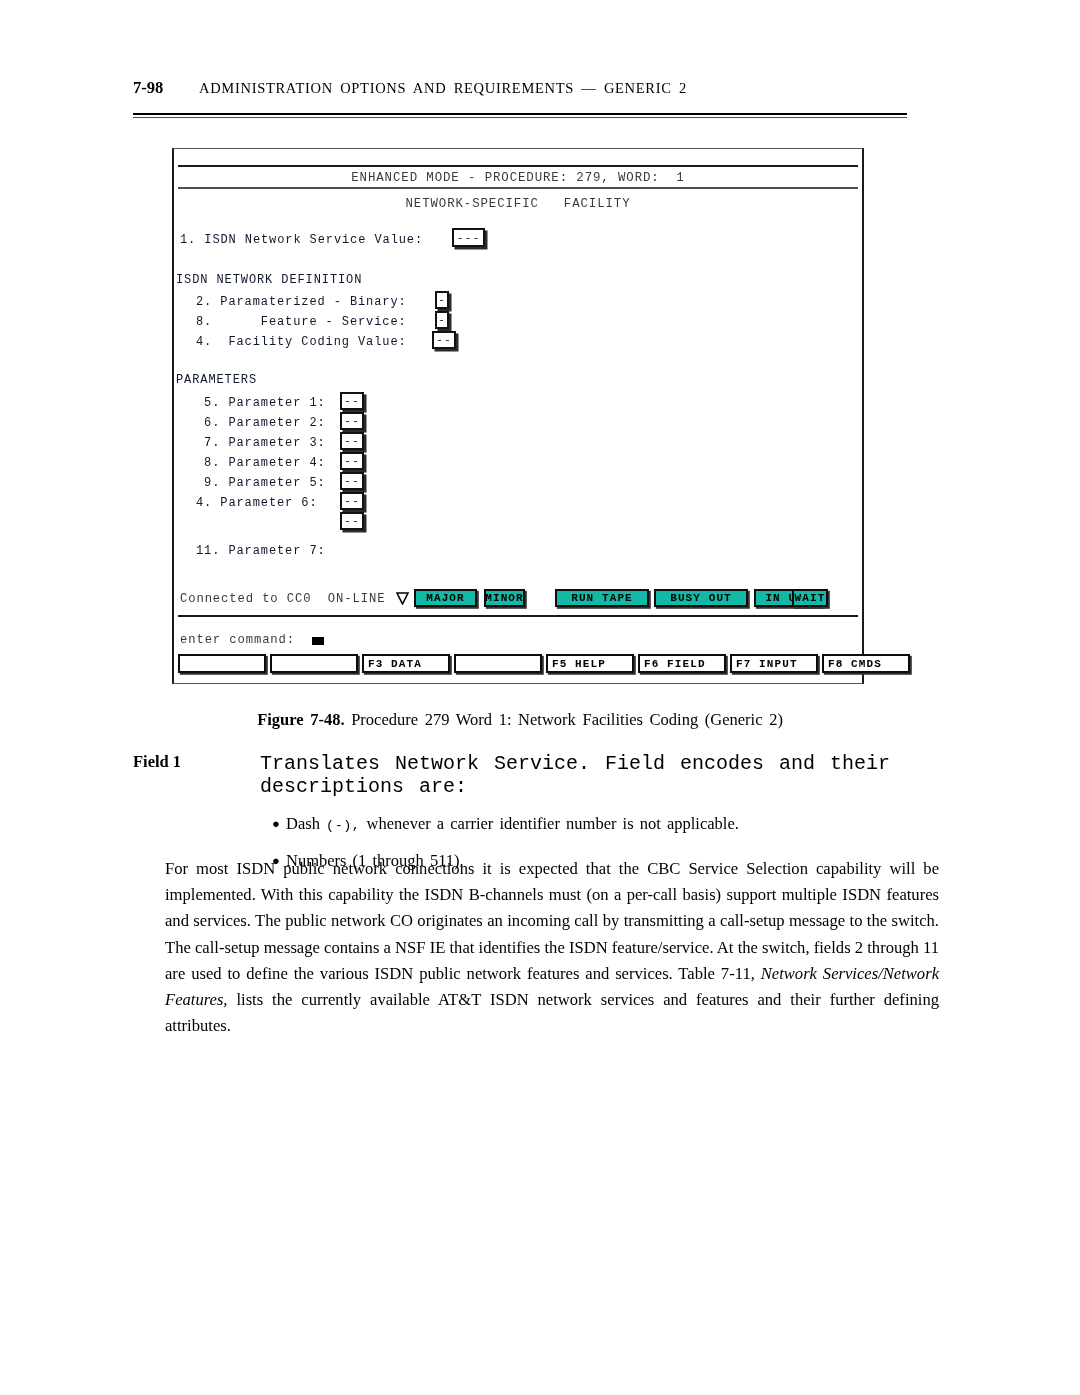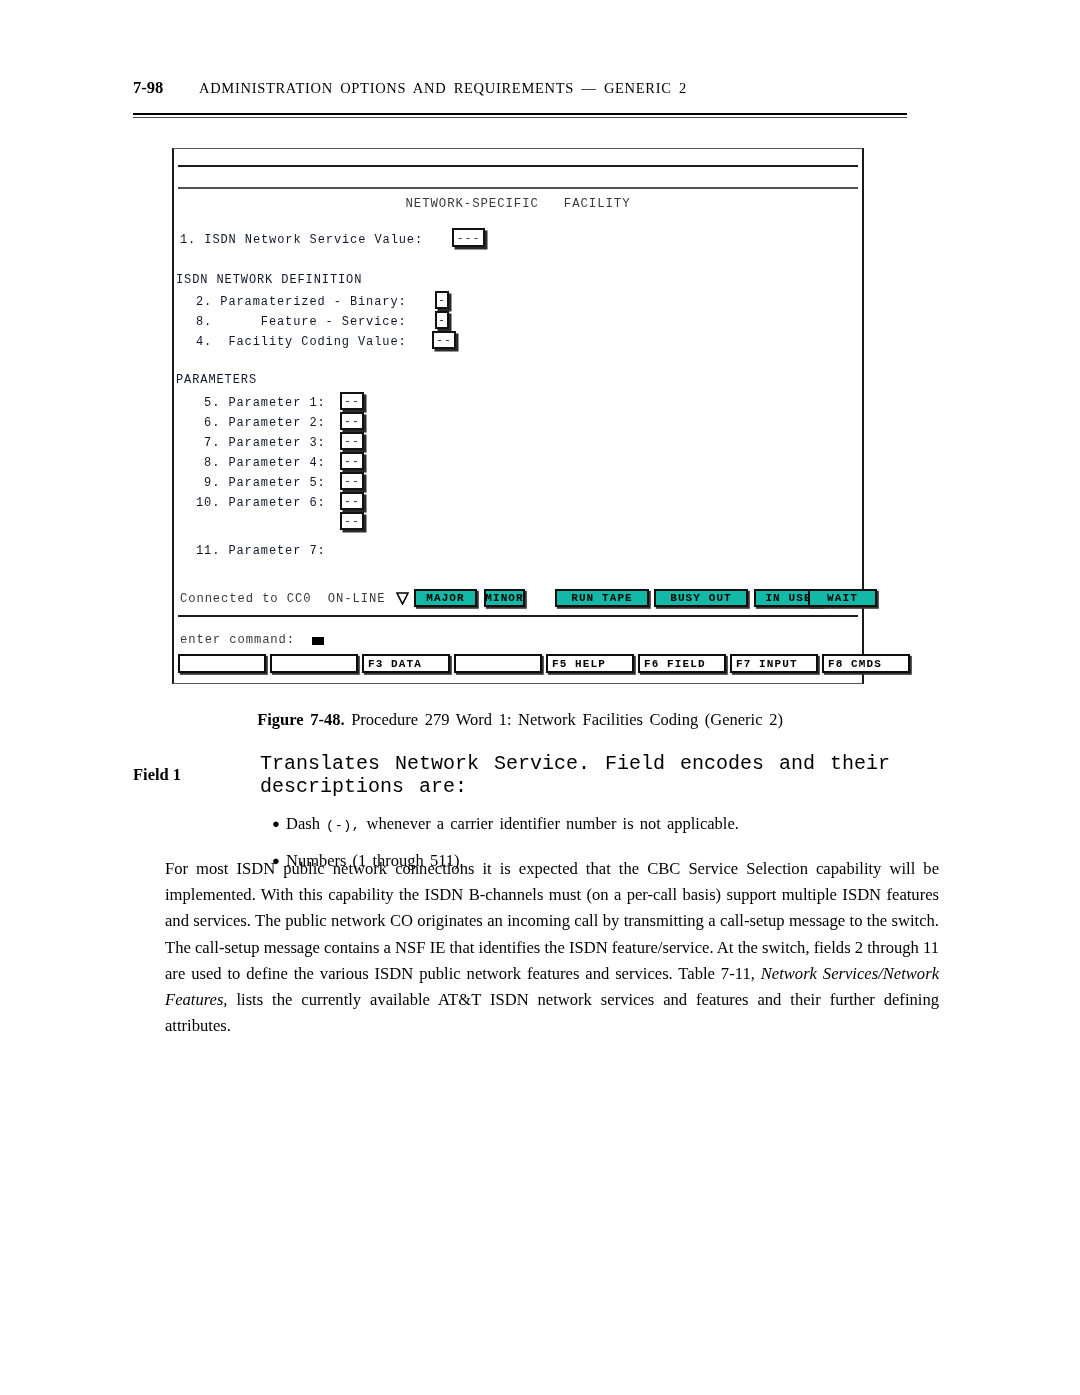--- a/index.html
+++ b/index.html
@@ -249,21 +249,21 @@
   .caption b { font-weight: bold; }
 
   .field-block {
     position: absolute;
     left: 133px;
     top: 752px;
     width: 774px;
   }
   .field-row {
     display: flex;
-    align-items: center;
+    align-items: flex-start;
   }
   .field-label {
     flex: 0 0 127px;
     font-family: "Liberation Serif", serif;
     font-weight: bold;
     font-size: 16.5px;
   }
   .field-desc {
     font-family: Liberation Mono, monospace;
     font-size: 20px;
@@ -317,20 +317,21 @@
 </div>
 <div class="header-rule-wrap">
   <div class="header-rule-thick"></div>
   <div class="header-rule-thin"></div>
 </div>
 
 <div class="figure-box">
   <div class="term-inner">
 
     <div class="rule-thick" style="top:16px;"></div>
+    <div class="title-line">ENHANCED MODE - PROCEDURE: 279, WORD:  1</div>
     <div class="rule-thin" style="top:38px;"></div>
     <div class="subtitle-line">NETWORK-SPECIFIC   FACILITY</div>
 
     <div class="term-line" style="left:6px; top:84px;">1. ISDN Network Service Value:</div>
     <div class="fld" style="left:278px; top:79px; width:33px; height:19px;">---</div>
 
     <div class="term-line" style="left:2px; top:124px;">ISDN NETWORK DEFINITION</div>
 
     <div class="term-line" style="left:22px; top:146px;">2. Paramaterized - Binary:</div>
     <div class="fld" style="left:261px; top:142px; width:14px; height:18px;">-</div>
@@ -351,39 +352,39 @@
 
     <div class="term-line" style="left:22px; top:287px;"> 7. Parameter 3:</div>
     <div class="fld" style="left:166px; top:283px; width:24px; height:18px;">--</div>
 
     <div class="term-line" style="left:22px; top:307px;"> 8. Parameter 4:</div>
     <div class="fld" style="left:166px; top:303px; width:24px; height:18px;">--</div>
 
     <div class="term-line" style="left:22px; top:327px;"> 9. Parameter 5:</div>
     <div class="fld" style="left:166px; top:323px; width:24px; height:18px;">--</div>
 
-    <div class="term-line" style="left:22px; top:347px;">10. Parameter 6:</div>
+    <div class="term-line" style="left:22px; top:347px;">4. Parameter 6:</div>
     <div class="fld" style="left:166px; top:343px; width:24px; height:18px;">--</div>
 
     <div class="term-line" style="left:22px; top:367px;margin-top:28px;">11. Parameter 7:</div>
     <div class="fld" style="left:166px; top:363px; width:24px; height:18px;">--</div>
 
     <div class="status-row">
       <div class="status-text">Connected to CC0  ON-LINE</div>
       <div class="tri-down">
         <svg width="13" height="13" viewBox="0 0 13 13">
           <polygon points="1,1 12,1 6.5,12" fill="none" stroke="#000" stroke-width="1.6"></polygon>
         </svg>
       </div>
       <div class="status-box" style="left:234px; width:63px;">MAJOR</div>
       <div class="status-box" style="left:304px; width:41px;">MINOR</div>
       <div class="status-box" style="left:375px; width:94px;">RUN TAPE</div>
       <div class="status-box" style="left:474px; width:94px;">BUSY OUT</div>
       <div class="status-box" style="left:574px; width:69px;">IN USE</div>
-      <div class="status-box" style="left:628px; width:69px;text-align:center;">WAIT</div>
+      <div class="status-box" style="left:612px; width:36px;text-align:center;">WAIT</div>
     </div>
 
     <div class="rule-thick" style="top:466px; height:2px;"></div>
 
     <div class="cmd-label">enter command:</div>
     <div class="cmd-cursor"></div>
 
     <div class="fkey-row">
       <div class="fkey" style="left:0px;   width:88px;"></div>
       <div class="fkey" style="left:92px;  width:88px;"></div>

